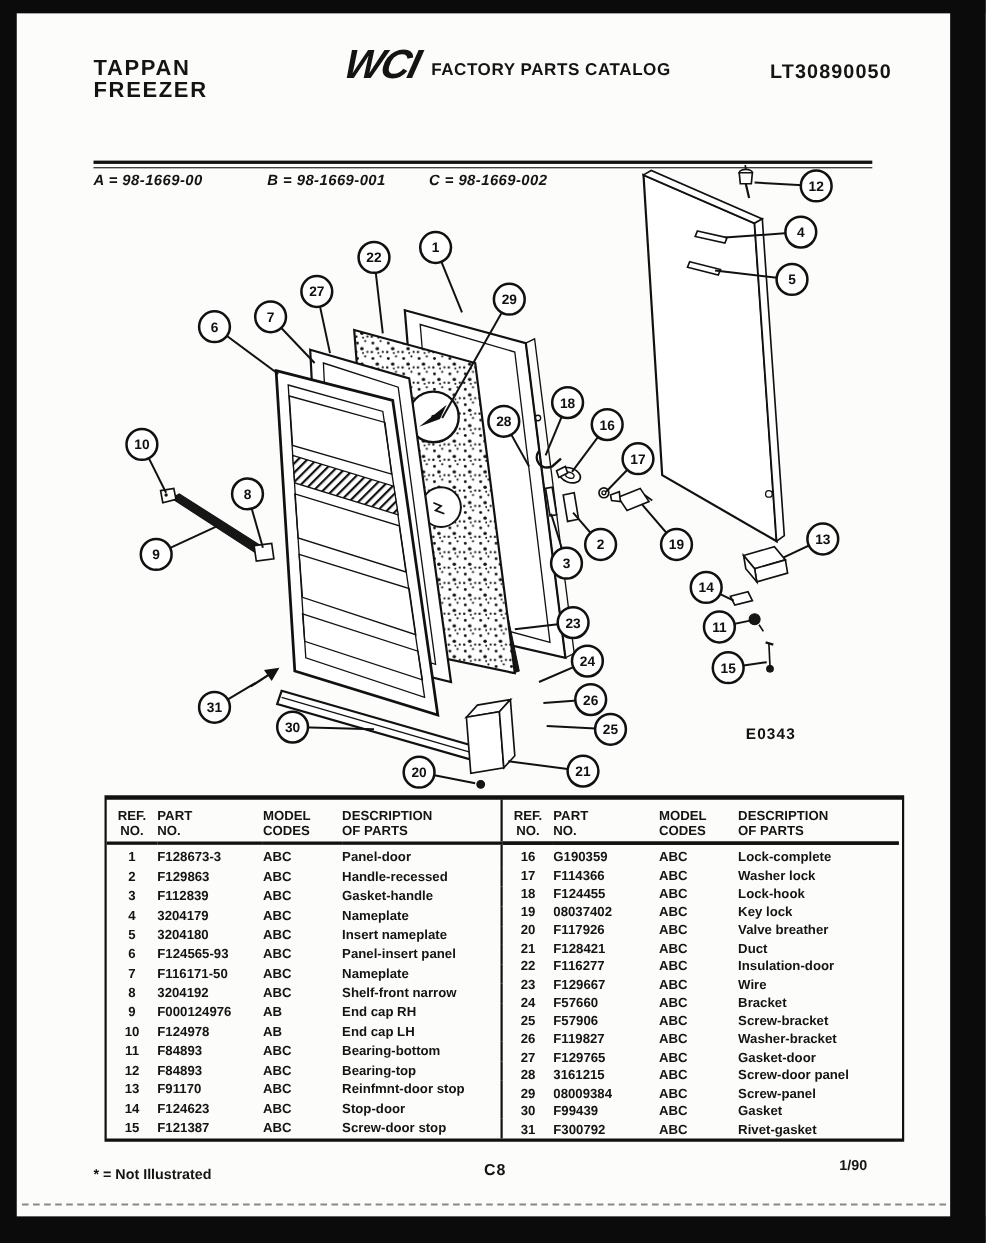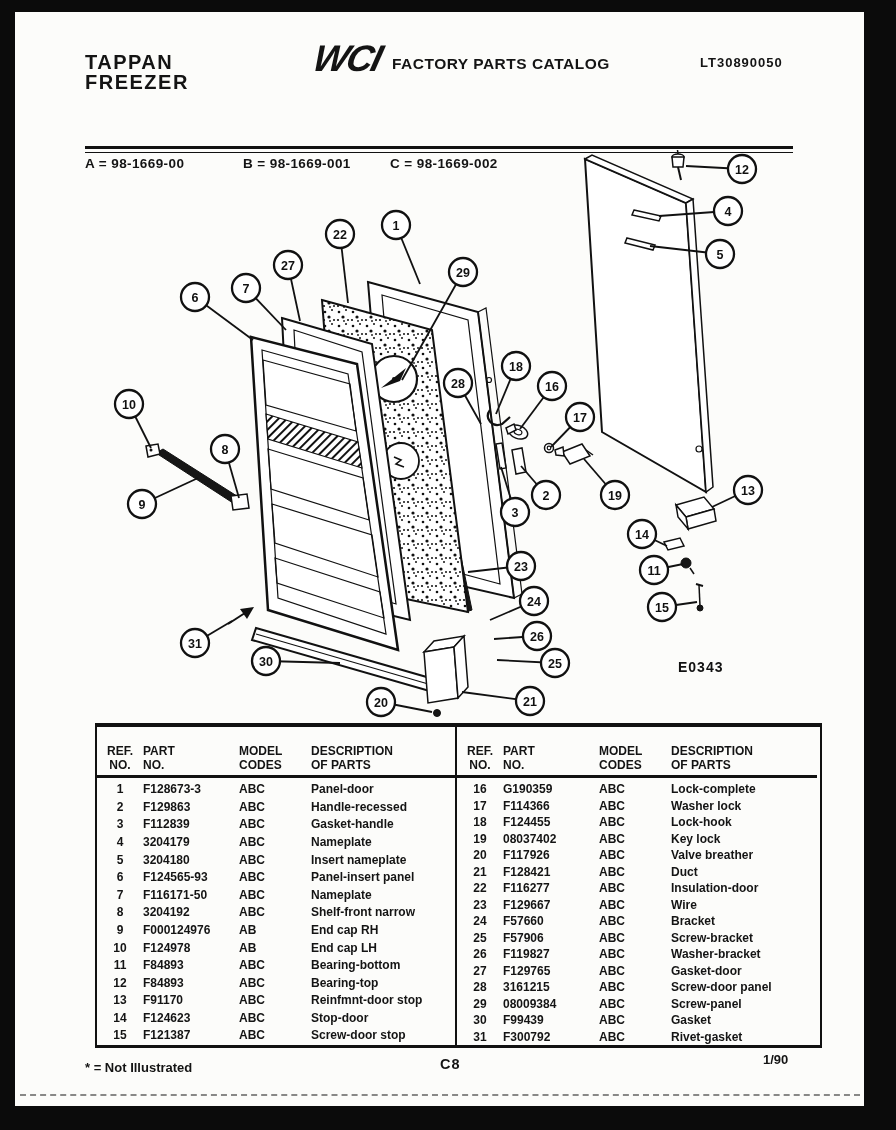--- a/index.html
+++ b/index.html
@@ -11,37 +11,37 @@
   .bar{position:absolute;background:#0b0b0b;z-index:6;}
   .bar.top{left:0;top:0;width:896px;height:12px;}
   .bar.left{left:0;top:0;width:15px;height:1130px;}
   .bar.right{left:864px;top:0;width:32px;height:1130px;}
   .bar.bottom{left:0;top:1106px;width:896px;height:24px;}
   .abs{position:absolute;z-index:3;}
   .b{font-weight:bold;text-align:center;}
   .brand{left:85px;top:52px;font-size:20px;font-weight:bold;letter-spacing:1.5px;line-height:20px;}
   .logo{left:314px;top:38px;font-size:37px;font-weight:900;font-style:italic;letter-spacing:-2px;transform:skewX(-14deg);}
   .cat-title{left:392px;top:55px;font-size:15.5px;font-weight:bold;letter-spacing:.5px;text-align:right;}
-  .pubno{left:700px;top:55px;font-size:13px;font-weight:bold;letter-spacing:1px;}
+  .pubno{left:700px;top:55px;font-size:18px;font-weight:bold;letter-spacing:1px;}
   .rule1{left:85px;top:146px;width:708px;height:3px;background:#111;}
   .rule2{left:85px;top:152px;width:708px;height:1px;background:#111;}
-  .model{top:156px;font-size:13.5px;font-weight:bold;letter-spacing:.4px;}
+  .model{top:156px;font-size:13.5px;font-weight:bold;letter-spacing:.4px;font-style:italic;}
   .model.a{left:85px;} .model.b{left:243px;} .model.c{left:390px;}
   svg.diagram{position:absolute;left:85px;top:150px;z-index:2;}
   .ln2{fill:#fff;stroke:#111;stroke-width:2;}
   .ln15{fill:#fff;stroke:#111;stroke-width:1.5;}
   .ln1{fill:none;stroke:#111;stroke-width:1.2;}
   .dark{fill:#161616;stroke:#111;stroke-width:1;}
   .tables{position:absolute;left:95px;top:723px;width:723px;display:flex;z-index:3;
           border-top:4px solid #111;border-bottom:3px solid #111;
           border-left:2px solid #111;border-right:2px solid #111;background:#fcfcfa;}
   table{border-collapse:collapse;table-layout:fixed;width:360px;}
   table.lt{border-right:2px solid #111;}
   th,td{padding:0;font-size:12px;font-weight:bold;line-height:16.5px;white-space:nowrap;text-align:left;vertical-align:top;overflow:hidden;}
-  thead th{border-bottom:3px solid #111;padding:18px 0 3px 0;line-height:13.5px;font-size:12px;}
+  thead th{border-bottom:3px solid #111;padding:8px 0 3px 0;line-height:13.5px;font-size:12px;}
   tbody tr:first-child td{padding-top:3px;}
   .c-ref{width:46px;text-align:center;}
   .c-part{width:96px;}
   .c-codes{width:72px;}
   .c-desc{width:auto;}
   .footer-note{left:85px;top:1060px;font-size:13px;font-weight:bold;}
   .footer-page{left:440px;top:1056px;font-size:14.5px;font-weight:bold;letter-spacing:1px;}
   .footer-rev{left:763px;top:1052px;font-size:13px;font-weight:bold;}
   .scan-noise{left:20px;top:1094px;width:840px;height:0;border-top:2px dashed #2a2a2a;opacity:.55;z-index:4;}
   .co-circle{fill:#fff;stroke:#111;stroke-width:2.3;}

